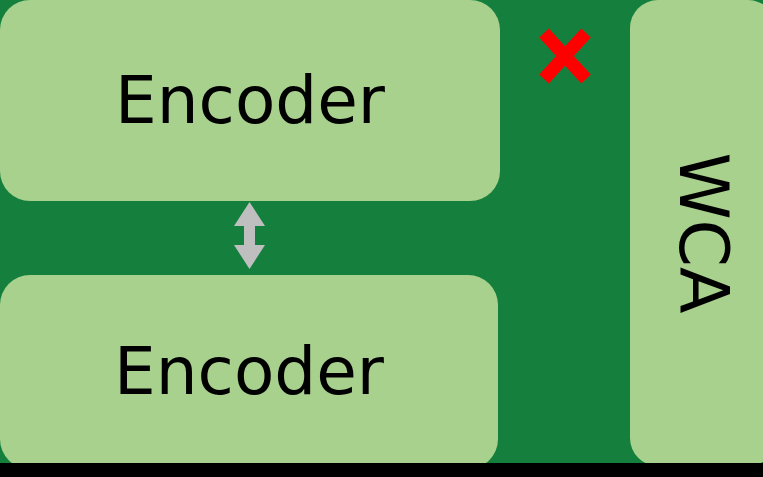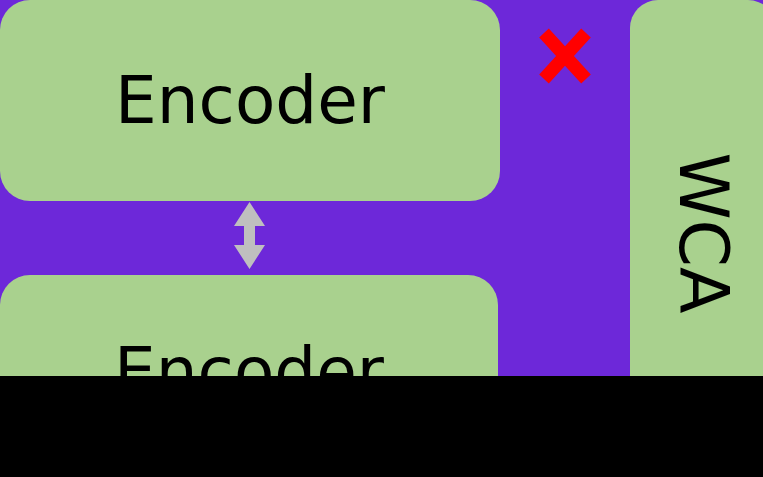--- a/index.html
+++ b/index.html
@@ -3,22 +3,22 @@
 <meta charset="utf-8">
 <style>
   html, body {
     margin: 0;
     padding: 0;
     background: #000000;
   }
   #canvas {
     position: relative;
     width: 763px;
-    height: 376px;
-    background: #6d28d9;
+    height: 463px;
+    background: #15803d;
     overflow: hidden;
     font-family: "DejaVu Sans", "Liberation Sans", sans-serif;
   }
   .block {
     position: absolute;
     background: #a9d18e;
     border-radius: 30px;
     box-sizing: border-box;
     display: flex;
     align-items: center;

